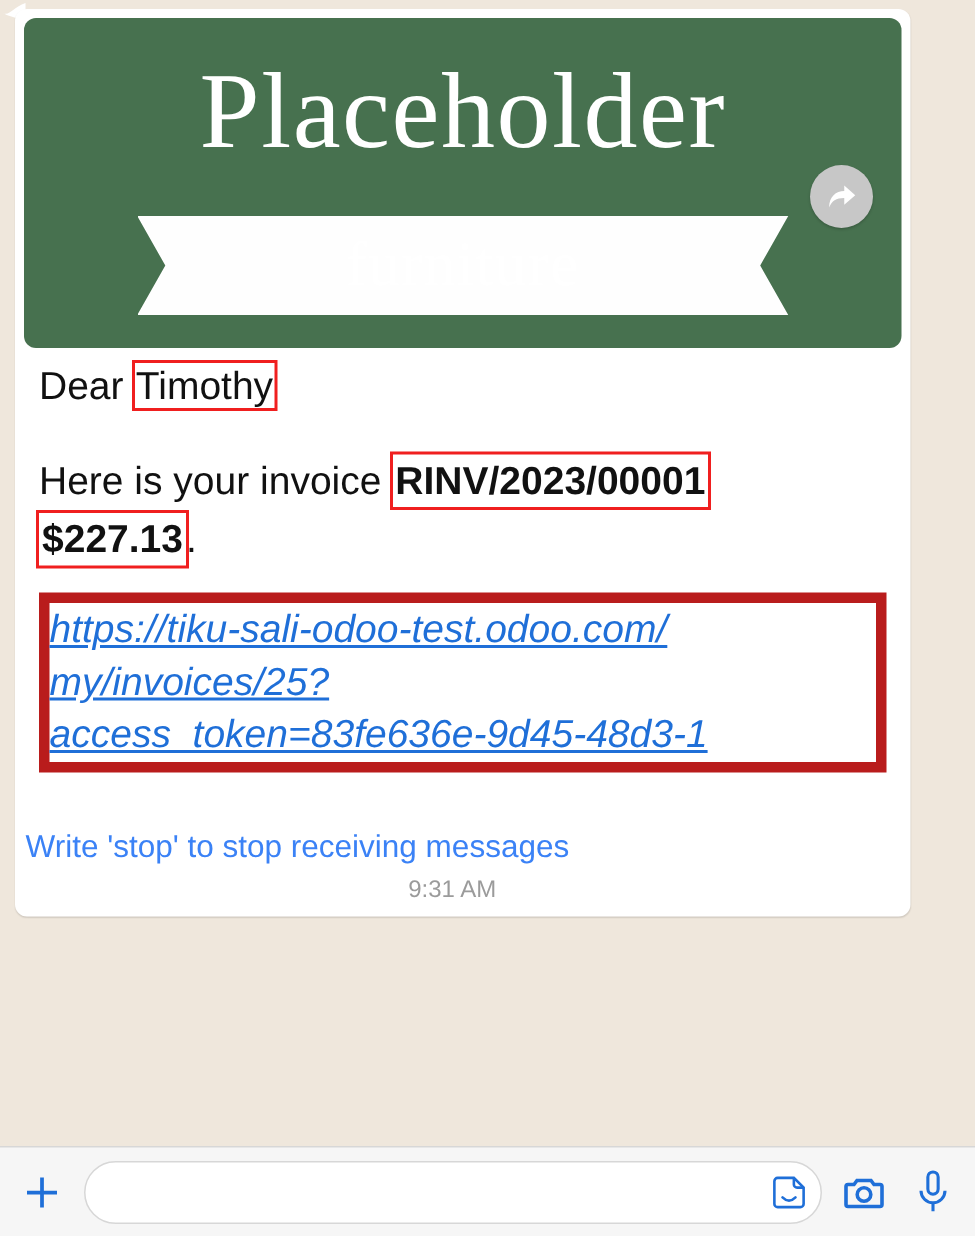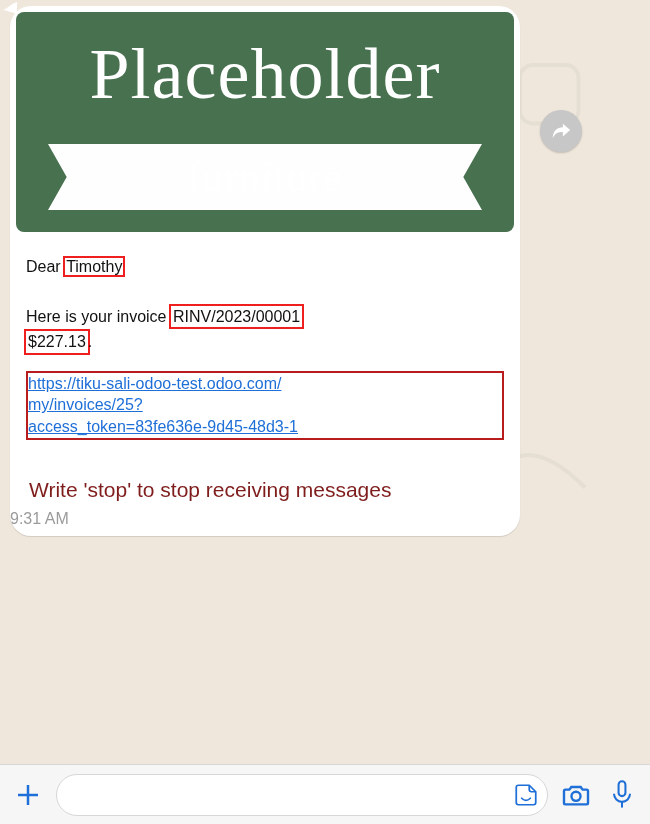--- a/index.html
+++ b/index.html
@@ -17,23 +17,23 @@
     }
     .bg-pattern {
       position: absolute; inset: 0;
       opacity: 0.06;
       background-repeat: repeat;
     }
     .msg-bubble {
       position: absolute;
       left: 10px;
       top: 6px;
-      width: 510px;
+      width: 597px;
       background: #ffffff;
-      border-radius: 21px;
+      border-radius: 8px;
       box-shadow: 0 1px 1px rgba(0,0,0,0.12);
       overflow: hidden;
     }
     .bubble-tail {
       position: absolute;
       top: 2px; left: 1px;
       width: 16px; height: 20px;
       overflow: visible;
     }
     .hero {
@@ -70,49 +70,50 @@
     .ribbon-right { right: -2px; clip-path: polygon(0 0, 100% 0, 45% 50%, 100% 100%, 0 100%); }
     .ribbon-text {
       position: absolute; inset: 0;
       display: flex; align-items: center; justify-content: center;
       color: #ffffff;
       font-family: Georgia, "Times New Roman", serif;
       font-size: 42px;
       letter-spacing: 1px;
     }
     .msg-text {
-      padding: 24px 16px 4px 16px;
+      padding: 8px 16px 4px 16px;
       color: #111;
-      font-size: 16px;
+      font-size: 26px;
       line-height: 1.35;
     }
     .msg-text p { margin-bottom: 4px; }
     .space { height: 24px; }
     .hl {
       outline: 2px solid #f01f1f;
       outline-offset: 0;
       padding: 0 1px;
     }
     .hl-wide {
       outline: 2px solid #f01f1f;
       display: inline-block;
       padding: 0 2px;
     }
     .hl-block {
-      border: 2px solid #b91c1c;
+      border: 7px solid #b91c1c;
       margin-top: 18px;
+      font-style: italic;
     }
     .link { color: #1f6fd8; text-decoration: underline; }
     .footer-note {
-      padding: 10px 16px 0 19px;
-      color: #7f1d1d;
+      padding: 10px 16px 0 7px;
+      color: #3b82f6;
       font-size: 21px;
     }
     .timestamp {
-      text-align: left;
+      text-align: center;
       color: #9b9b9b;
       font-size: 16px;
       padding: 8px 14px 8px 0;
     }
     .fwd-btn {
       position: absolute;
       top: 110px;
       left: 540px;
       width: 42px; height: 42px;
       background: #c7c7c7;
@@ -156,21 +157,21 @@
     .sticker-btn {
       position: absolute;
       right: 8px; top: 50%; transform: translateY(-50%);
       width: 28px; height: 28px;
       display: flex; align-items: center; justify-content: center;
     }
     .cam-btn, .mic-btn {
       width: 36px; height: 36px;
       display: flex; align-items: center; justify-content: center;
     }
-    b { font-weight: 400; }
+    b { font-weight: 700; }
   </style>
 </head>
 <body>
 
 <div class="chat-area">
   <svg class="bg-pattern" viewBox="0 0 200 200" preserveAspectRatio="xMidYMid slice">
     <g stroke="#5a5a50" stroke-width="1.2" fill="none">
       <circle cx="30" cy="30" r="12"></circle>
         <circle cx="120" cy="60" r="10"></circle>
         <path d="M150 150 q10 -20 30 0"></path>

